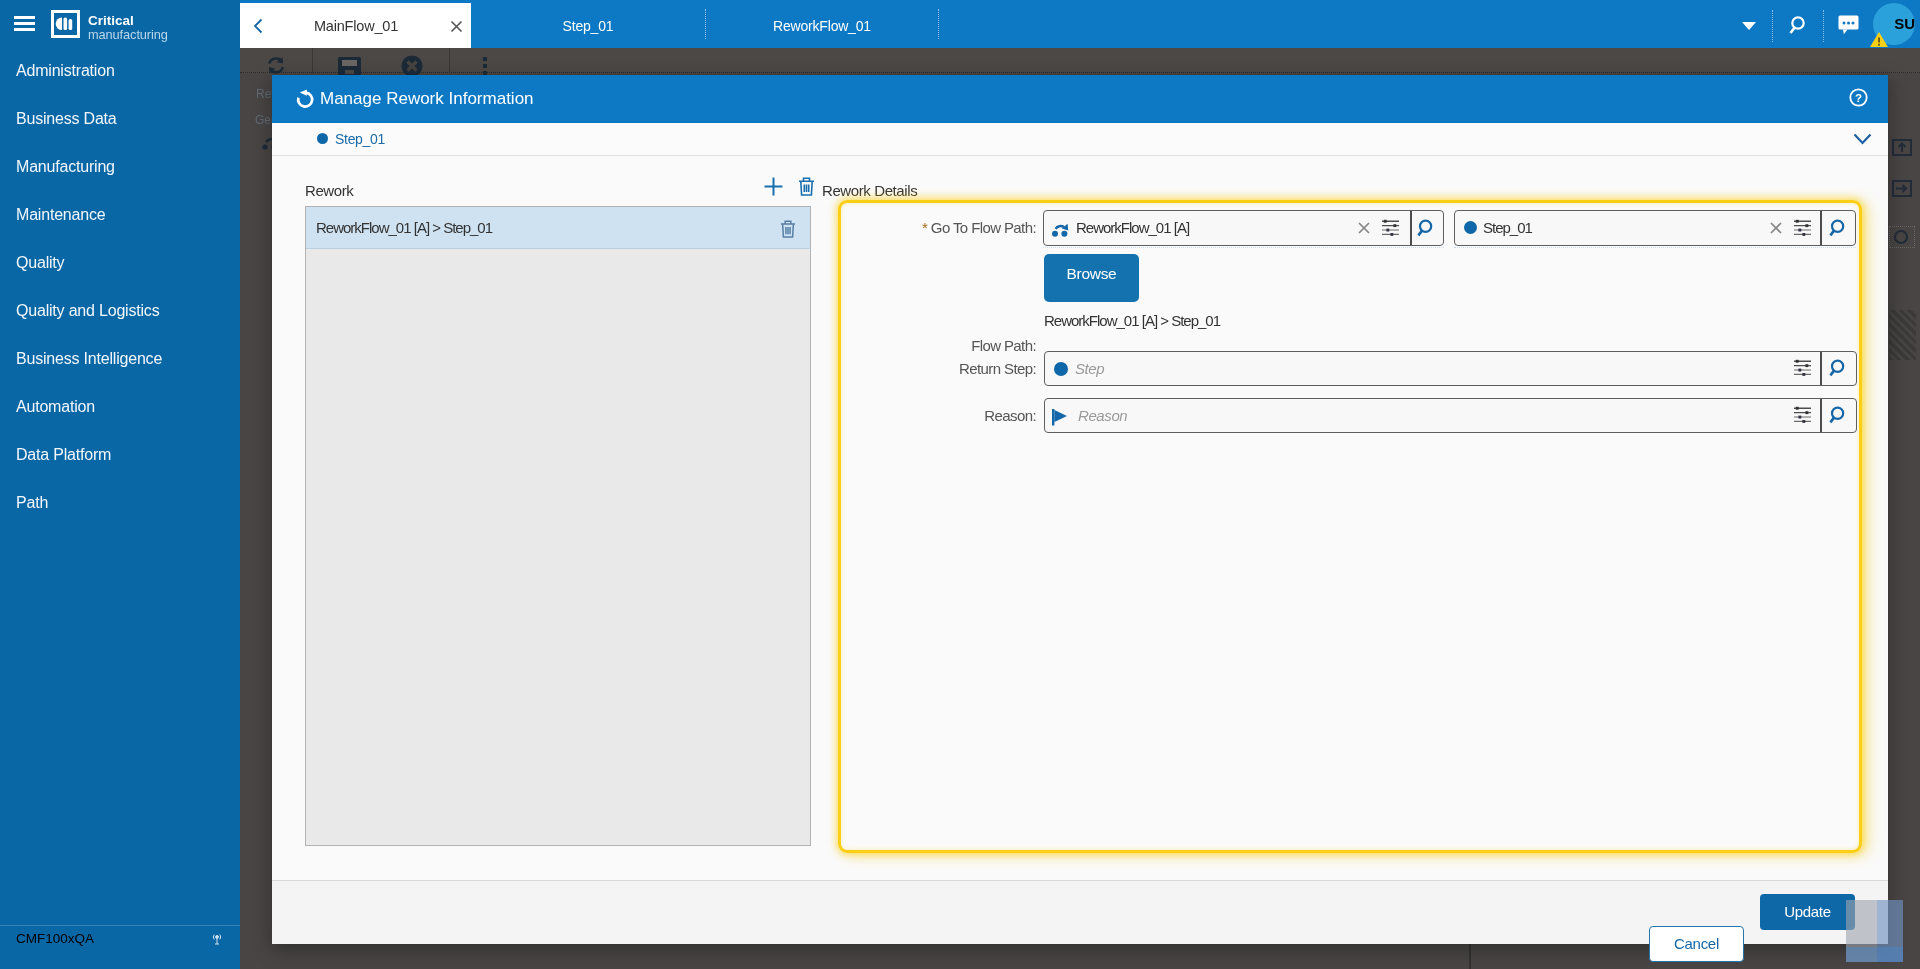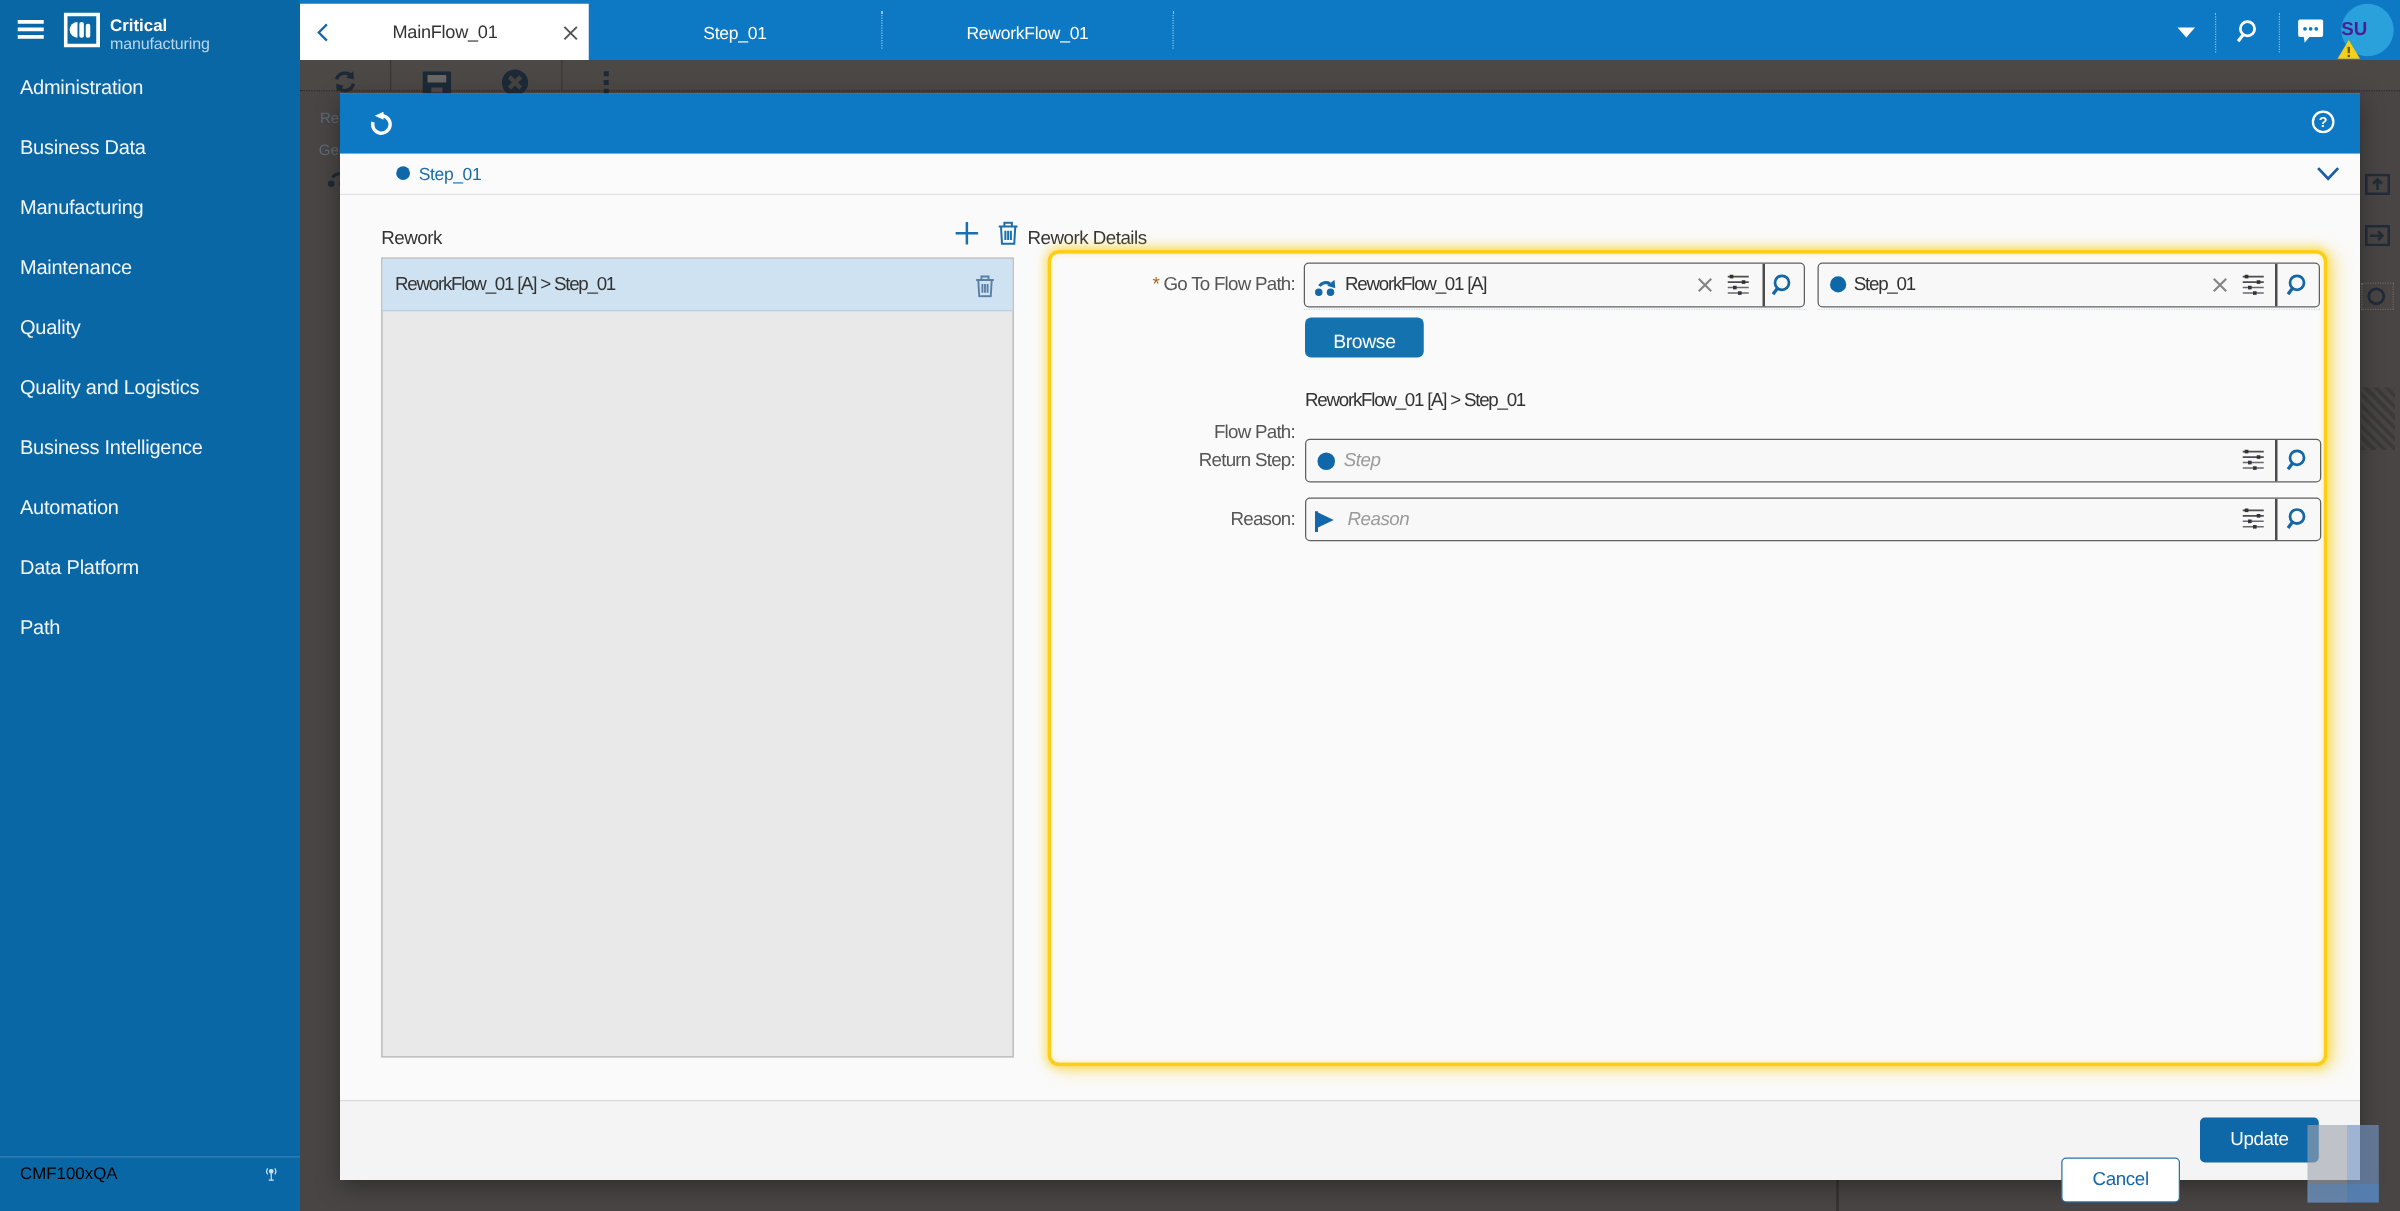--- a/index.html
+++ b/index.html
@@ -141,33 +141,34 @@
   <circle cx="9" cy="8" r="5.7" fill="none" stroke="#fff" stroke-width="2.2"></circle>
   <path d="M5.7 12.5 L1.5 18" stroke="#fff" stroke-width="2.6"></path>
 </svg>
 <svg class="abs" style="left:1838px; top:15px;" width="22" height="21" viewBox="0 0 22 21">
   <rect x="0.5" y="0.5" width="20" height="14" rx="1.5" fill="#fff"></rect>
   <path d="M5 14.5 L9.5 14.5 L5.8 19.2 Z" fill="#fff"></path>
   <circle cx="6" cy="8" r="1.5" fill="#0d78c3"></circle>
   <circle cx="10.5" cy="8" r="1.5" fill="#0d78c3"></circle>
   <circle cx="15" cy="8" r="1.5" fill="#0d78c3"></circle>
 </svg>
-<div class="abs" style="left:1873px; top:3px; width:42px; height:42px; border-radius:50%; background:#2ba1dc; color:#4c1d95; font-size:15px; font-weight:bold; text-align:left; line-height:42px;">SU</div>
+<div class="abs" style="left:1873px; top:3px; width:42px; height:42px; border-radius:50%; background:#2ba1dc; color:#000000; font-size:15px; font-weight:bold; text-align:right; line-height:42px;">SU</div>
 <svg class="abs" style="left:1869px; top:31px;" width="20" height="17" viewBox="0 0 20 17">
   <path d="M10 1 L19 16 L1 16 Z" fill="#f6cf17"></path>
   <rect x="9.1" y="6.5" width="1.9" height="5" fill="#6b5a10"></rect>
   <rect x="9.1" y="12.8" width="1.9" height="1.9" fill="#6b5a10"></rect>
 </svg>
 
 <div class="abs" id="modal">
   <div class="abs" id="mhead"></div>
   <svg class="abs" style="left:23px; top:14px;" width="20" height="20" viewBox="0 0 20 20">
     <path d="M10.8 3.6 A7 7 0 1 1 3.4 8.6" fill="none" stroke="#fff" stroke-width="2.7"></path>
     <path d="M11.8 0.4 L11.8 6.8 L4.8 3.6 Z" fill="#fff"></path>
   </svg>
+  <div class="abs" style="left:48px; top:0; height:48px; line-height:48px; color:#fff; font-size:17px;">Manage Rework Information</div>
   <svg class="abs" style="left:1577px; top:13px;" width="19" height="19" viewBox="0 0 19 19">
     <circle cx="9.5" cy="9.5" r="8.2" fill="none" stroke="#fff" stroke-width="1.8"></circle>
     <text x="9.5" y="13.6" font-size="11.5" font-weight="bold" fill="#fff" text-anchor="middle" font-family="Liberation Sans, sans-serif">?</text>
   </svg>
   <div class="abs" id="steprow"></div>
   <div class="abs dot" style="left:45px; top:58px; width:11px; height:11px;"></div>
   <div class="abs" style="left:63px; top:48px; height:33px; line-height:33px; color:#1a6ba8; font-size:14px; letter-spacing:-0.3px;">Step_01</div>
   <svg class="abs" style="left:1581px; top:58px;" width="19" height="13" viewBox="0 0 19 13">
     <path d="M1.5 1.5 L9.5 10 L17.5 1.5" fill="none" stroke="#1b5fa0" stroke-width="2.2"></path>
   </svg>
@@ -247,21 +248,21 @@
   </svg>
   <div class="abs vline" style="left:1548px; top:136px; height:34px;"></div>
   <svg class="abs" style="left:1557px; top:144px;" width="19" height="19" viewBox="0 0 19 19">
     <circle cx="8.6" cy="7.2" r="5.6" fill="none" stroke="#1566a7" stroke-width="2.2"></circle>
     <path d="M5 11.6 L1.4 16.4" stroke="#1566a7" stroke-width="2.6"></path>
   </svg>
 
   <div class="abs" style="left:771px; top:172px; width:401px; border-top:1px dotted rgba(90,145,205,.28);"></div>
   <div class="abs" style="left:1182px; top:172px; width:402px; border-top:1px dotted rgba(90,145,205,.28);"></div>
 
-  <div class="abs btn-blue" style="left:772px; top:179px; width:95px; height:32px; line-height:39px; font-size:15.5px; letter-spacing:-0.3px;">Browse</div>
+  <div class="abs btn-blue" style="left:772px; top:179px; width:95px; height:48px; line-height:39px; font-size:15.5px; letter-spacing:-0.3px;">Browse</div>
 
   <div class="abs lbl" style="left:564px; top:237px; width:200px; text-align:right;margin-top:25px;">Flow Path:</div>
   <div class="abs val" style="left:772px; top:237px;">ReworkFlow_01 [A] &gt; Step_01</div>
 
   <div class="abs lbl" style="left:564px; top:285px; width:200px; text-align:right;">Return Step:</div>
   <div class="abs combo" style="left:772px; top:276px; width:813px; height:35px;"></div>
   <div class="abs dot" style="left:782px; top:287px; width:14px; height:14px;"></div>
   <div class="abs ph" style="left:803px; top:276px; height:35px; line-height:35px;">Step</div>
   <svg class="abs" style="left:1522px; top:284px;" width="18" height="18" viewBox="0 0 18 18">
     <g stroke="#4d4d4d" stroke-width="1.4" fill="none">

